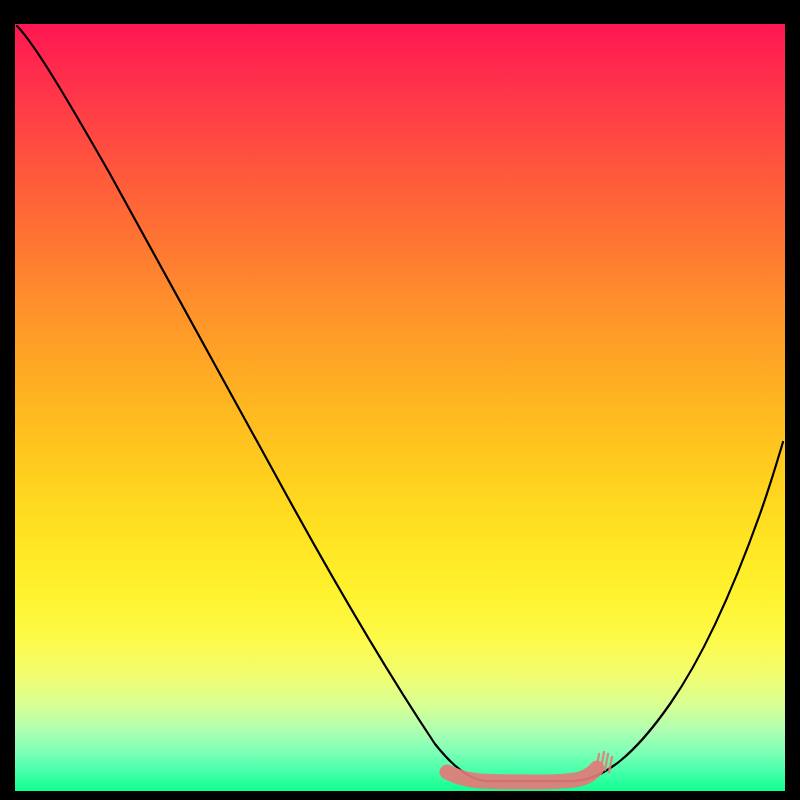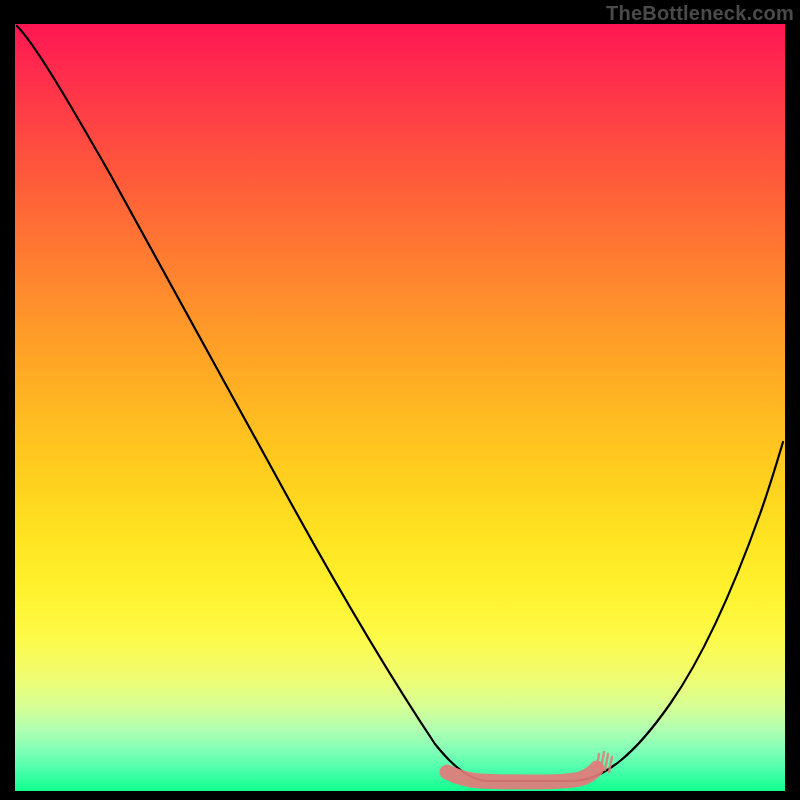--- a/index.html
+++ b/index.html
@@ -87,21 +87,20 @@
     stroke-width: 2.4;
     stroke-linecap: round;
     opacity: 0.85;
   }
 </style>
 </head>
 <body>
 
 <div class="frame">
 
-  <div class="watermark">TheBottleneck.com</div>
 
   <div class="plot-outer">
     <div class="gradient"></div>
 
     <svg class="curves" viewBox="0 0 770 767" preserveAspectRatio="none">
 
       <path class="curve" d="M 2 2
                C 20 20, 55 80, 95 150
                C 140 230, 200 340, 260 450
                C 320 560, 380 660, 420 720

